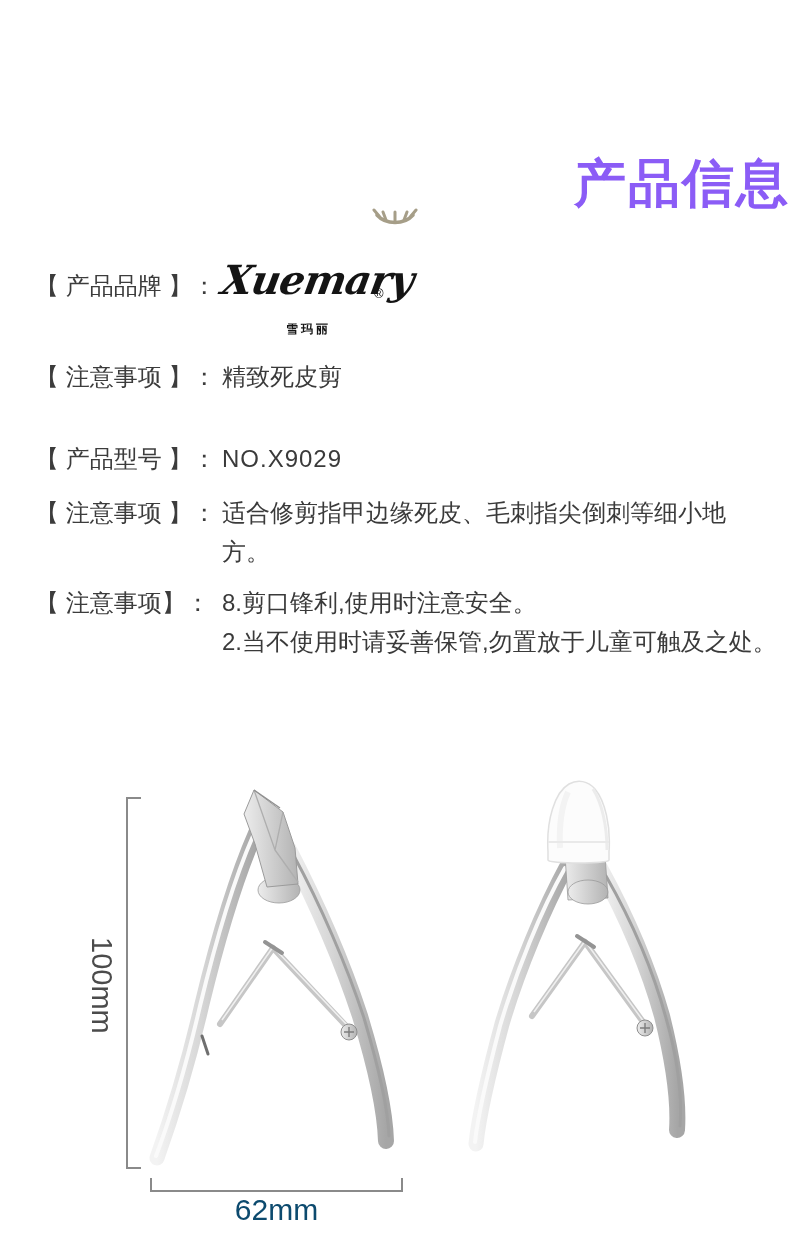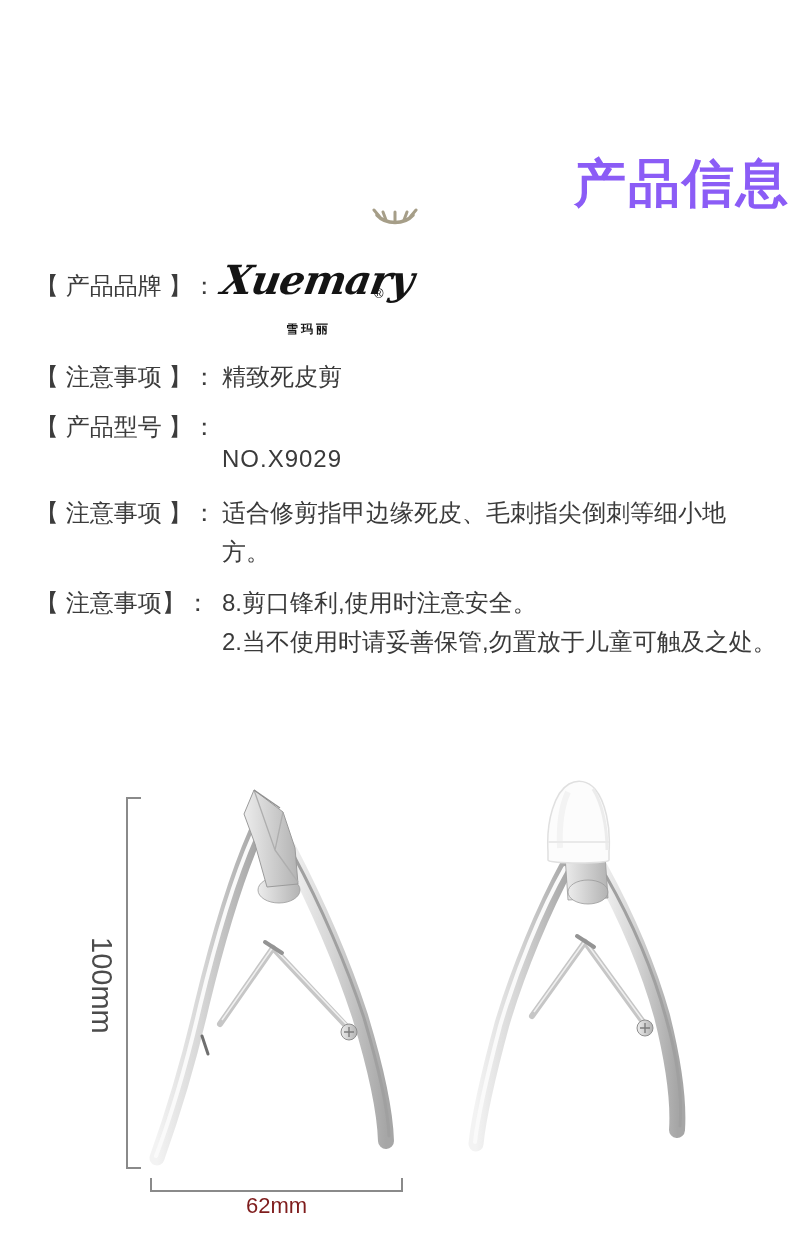--- a/index.html
+++ b/index.html
@@ -26,21 +26,21 @@
   
   .info{
     position:absolute;top:266px;left:35px;width:735px;
     font-size:24px;
   }
   .row{display:flex;align-items:flex-start;line-height:39px;}
   .row .label{flex:0 0 187px;color:#3c3c3c;white-space:nowrap;}
   .row .value{flex:0 0 auto;color:#3a3a3a;}
   .row-brand{align-items:flex-start;height:66px;}
   .row-name{margin-top:30px;line-height:30px;}
-  .row-model{margin-top:20px;line-height:30px;}
+  .row-model{margin-top:20px;line-height:30px;align-items:flex-end;}
   .row-model .value{letter-spacing:1px;margin-top:32px;}
   .row-material{margin-top:22px;}
   .row-material .value{width:540px;}
   .row-usage{margin-top:19px;}
   .row-usage .value{width:545px;}
   .row-notes{margin-top:12px;}
   .row-notes .value{width:560px;}
   
   .logo{position:relative;width:175px;height:66px;}
   .logo-script{
@@ -73,21 +73,21 @@
     transform:rotate(90deg);
     font-size:29px;color:#4b4b4b;
   }
   .dim-h{
     position:absolute;left:150px;top:398px;width:253px;height:14px;
     border:2px solid #8a8a8a;border-top:none;
     box-sizing:border-box;
   }
   .dim-h-label{
     position:absolute;left:150px;top:413px;width:253px;
-    text-align:center;font-size:22px;color:#7f1d1d;
+    text-align:center;font-size:30px;color:#0c4a6e;
   }
 </style>
 </head>
 <body>
 
 <div class="page">
 
   <h1 class="title">产品信息</h1>
 
   <div class="lash">

